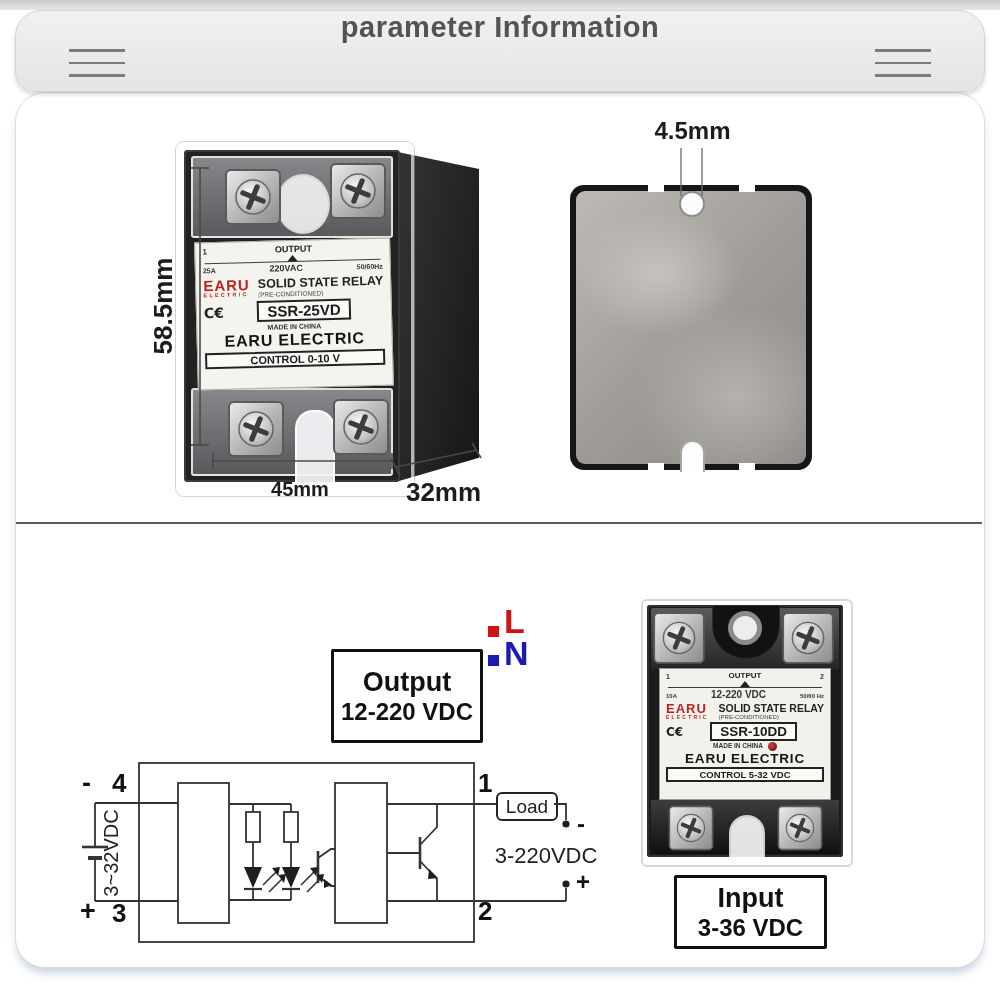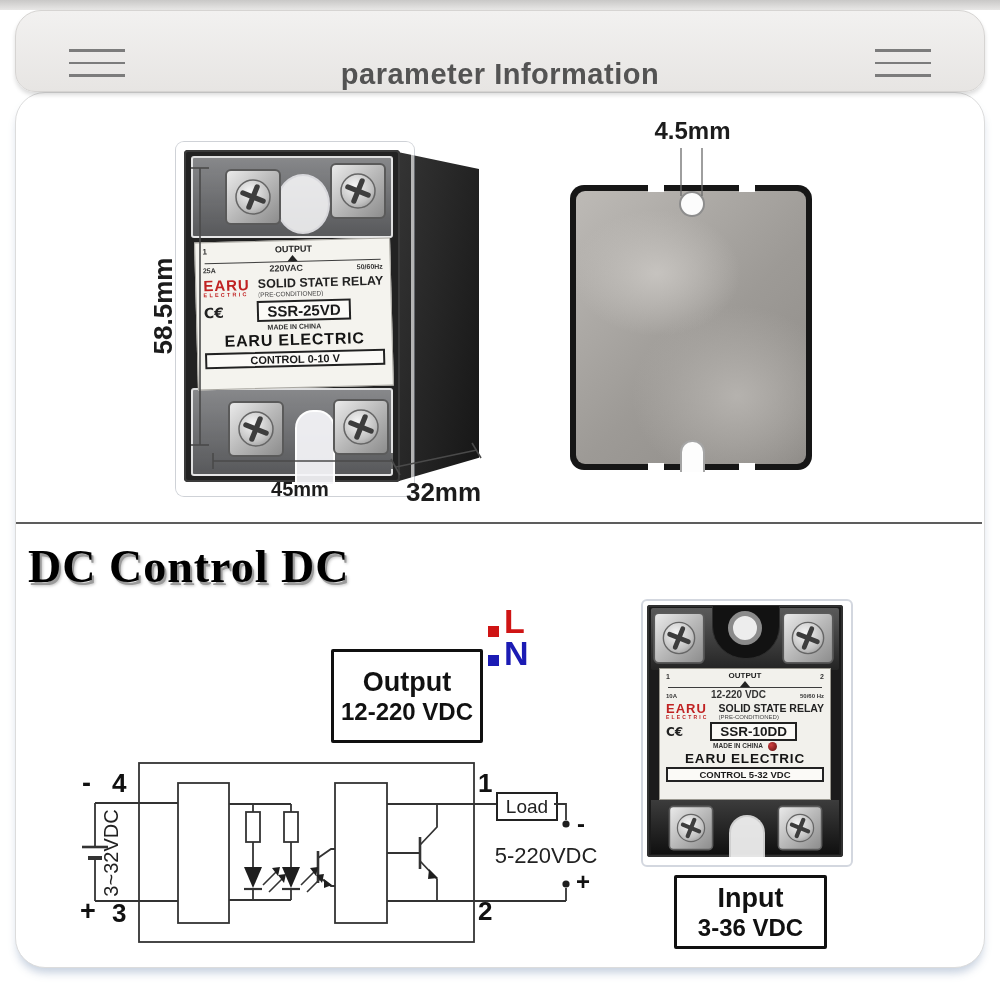--- a/index.html
+++ b/index.html
@@ -7,21 +7,21 @@
          font-family:"Liberation Sans",sans-serif;color:#111;}
   .abs{position:absolute;}
   svg.under{position:absolute;left:0;top:0;z-index:1;}
   .el{position:absolute;z-index:2;}
   svg.over{position:absolute;left:0;top:0;z-index:3;pointer-events:none;}
 
   
   .top-strip{left:0;top:0;width:1000px;height:10px;background:linear-gradient(#c9c8c7,#e8e7e6);}
   .header{left:15px;top:10px;width:968px;height:80px;background:linear-gradient(#f2f1f0,#e7e5e3);
           border:1px solid #d6d4d2;border-radius:26px 26px 20px 20px;
-          box-shadow:0 3px 4px rgba(0,0,0,.14);display:flex;align-items:flex-end;justify-content:center;}
+          box-shadow:0 3px 4px rgba(0,0,0,.14);display:flex;align-items:flex-start;justify-content:center;}
   .header-title{font-size:29px;font-weight:bold;color:#535353;letter-spacing:.5px;}
   .burger{position:absolute;top:38px;display:flex;flex-direction:column;gap:10px;width:56px;}
   .burger span{display:block;height:2.5px;background:#7c7c7c;}
   .burger.left{left:53px;} .burger.right{right:53px;}
 
   
   .card{left:15px;top:92px;width:968px;height:874px;background:#fff;border:1px solid #dcdcdc;
         border-radius:30px;box-shadow:0 7px 9px -2px rgba(190,202,218,.85);z-index:1;position:absolute;}
   .separator{left:16px;top:522px;width:966px;height:2px;background:#5d5d5d;}
 
@@ -100,21 +100,21 @@
            overflow:hidden;padding:2px 6px;box-sizing:border-box;}
   .r10-botmetal{left:651px;top:800px;width:188px;height:54px;background:linear-gradient(#3c3c3c,#101010);}
   .r10-unotch{left:729px;top:815px;width:36px;height:42px;background:rgba(250,250,250,.9);
               border:2px solid #cfcfcf;border-bottom:none;border-radius:18px 18px 0 0;box-sizing:border-box;}
 
   
   .schem-num{font-size:26px;font-weight:bold;color:#111;}
   .schem-sign{font-size:27px;font-weight:bold;color:#111;}
   .schem-vtext{font-size:20px;color:#222;text-align:center;}
   .loadbox{left:496px;top:792px;width:58px;height:25px;border:2.5px solid #222;background:#fff;
-           display:flex;align-items:center;justify-content:center;font-size:19px;color:#222;border-radius:0;}
+           display:flex;align-items:center;justify-content:center;font-size:19px;color:#222;border-radius:6px;}
   .loadv{left:480px;top:843px;width:132px;text-align:center;font-size:22px;color:#222;}
 </style>
 </head>
 <body>
 
 <div class="stage">
 
   <svg class="under" width="1000" height="1000" viewBox="0 0 1000 1000">
 
     <g>
@@ -218,21 +218,20 @@
     <div class="plate-metal"></div>
   </div>
   <div class="el plate-notch" style="left:648px;top:185px;"></div>
   <div class="el plate-notch" style="left:739px;top:185px;"></div>
   <div class="el plate-notch" style="left:648px;top:463px;"></div>
   <div class="el plate-notch" style="left:739px;top:463px;"></div>
   <div class="el plate-hole"></div>
   <div class="el plate-slot"></div>
   <div class="el dim" style="left:640px;top:117px;width:105px;font-size:24px;">4.5mm</div>
 
-  <div class="el dc-title">DC Control DC</div>
 
   <div class="el legend-sq" style="left:488px;top:626px;background:#cf1414;"></div>
   <div class="el legend-letter" style="left:504px;top:604px;color:#cf1414;">L</div>
   <div class="el legend-sq" style="left:488px;top:655px;background:#1b1bb4;"></div>
   <div class="el legend-letter" style="left:504px;top:636px;color:#1b1bb4;">N</div>
 
   <div class="el wirebox outbox">
     <div class="l1">Output</div>
     <div class="l2">12-220 VDC</div>
   </div>
@@ -285,21 +284,21 @@
   <div class="el schem-sign" style="left:82px;top:768px;">-</div>
   <div class="el schem-num" style="left:112px;top:768px;">4</div>
   <div class="el schem-sign" style="left:80px;top:896px;">+</div>
   <div class="el schem-num" style="left:112px;top:898px;">3</div>
   <div class="el schem-num" style="left:478px;top:768px;">1</div>
   <div class="el schem-num" style="left:478px;top:896px;">2</div>
   <div class="el schem-vtext rot" style="left:53px;top:840px;width:120px;height:26px;">3~32VDC</div>
   <div class="el schem-vtext rot" style="left:143px;top:840px;width:121px;height:26px;font-size:21px;">Input</div>
   <div class="el schem-vtext rot" style="left:301px;top:840px;width:120px;height:26px;font-size:21px;">Output</div>
   <div class="el loadbox">Load</div>
-  <div class="el loadv">5-220VDC</div>
+  <div class="el loadv">3-220VDC</div>
   <div class="el schem-sign" style="left:577px;top:810px;font-size:24px;">-</div>
   <div class="el schem-sign" style="left:576px;top:868px;font-size:24px;">+</div>
 
   <svg class="over" width="1000" height="1000" viewBox="0 0 1000 1000">
     <defs>
       <linearGradient id="mgrad" x1="0" y1="0" x2="1" y2="1">
         <stop offset="0" stop-color="#ececec"></stop>
           <stop offset=".5" stop-color="#b9b9b9"></stop>
           <stop offset="1" stop-color="#8b8b8b"></stop>
       </linearGradient>

